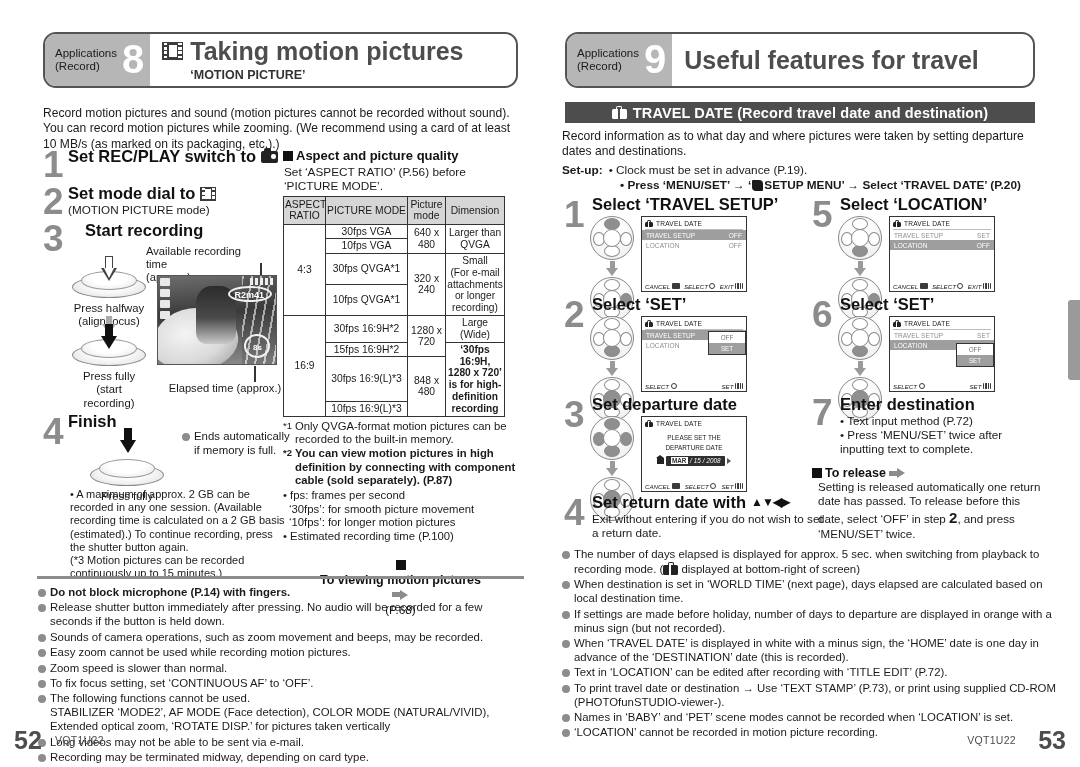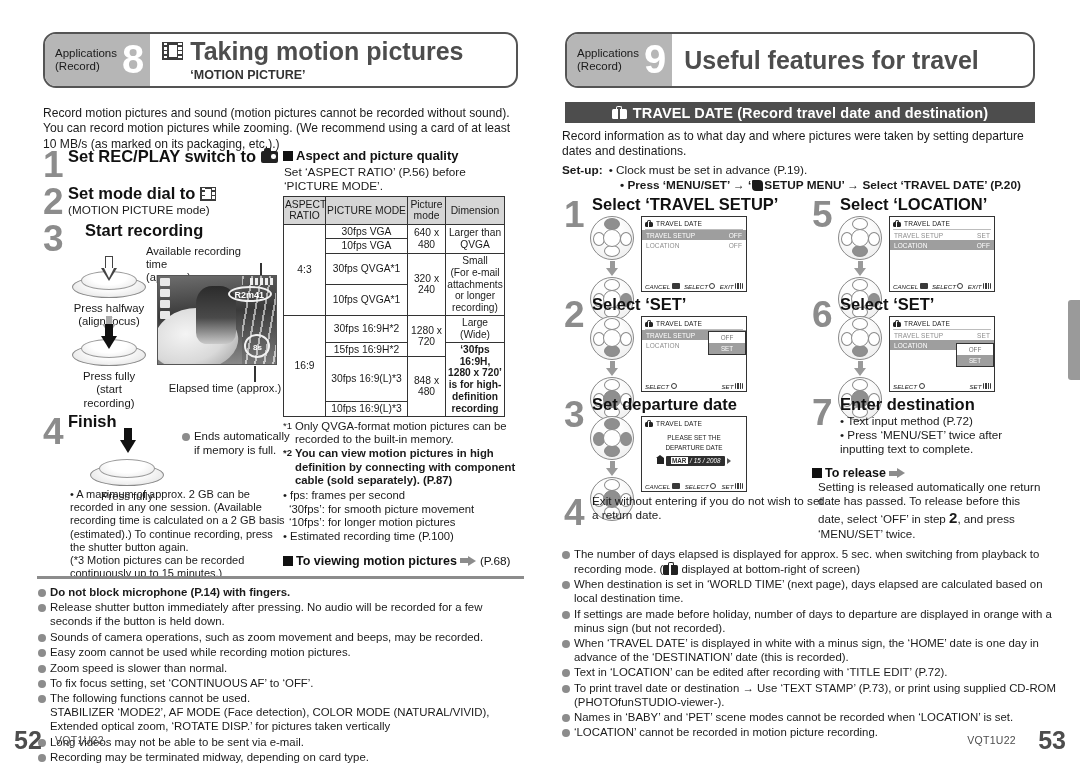--- a/index.html
+++ b/index.html
@@ -611,21 +611,21 @@
         <div class="fn bold" style="display:flex; gap:3px;">
           <span class="mark">*2</span>
           <span>You can view motion pictures in high definition by connecting with component cable (sold separately). (P.87)</span>
         </div>
         <div class="fn" style="margin-top:1px;">• fps: frames per second</div>
         <div class="fn" style="padding-left:6px;">‘30fps’: for smooth picture movement</div>
         <div class="fn" style="padding-left:6px;">‘10fps’: for longer motion pictures</div>
         <div class="fn">• Estimated recording time (P.100)</div>
       </div>
 
-      <div class="sec-head" style="margin-top:10px; font-size:12.5px;">
+      <div class="sec-head" style="margin-top:16px; font-size:12.5px;flex-direction:column;">
         <span class="sq"></span>
         <span>To viewing motion pictures</span>
         <span class="arrow-r"></span>
         <span style="font-weight:normal; font-size:11.8px;">(P.68)</span>
       </div>
     </div>
 
     <div class="hr" style="left:37px; top:576px; width:487px;"></div>
 
     <div class="bullets" style="left:38px; top:586px; width:487px;">
@@ -893,20 +893,24 @@
                 <i>SET</i>
                 <b class="kb menu"></b>
               </span>
           </div>
         </div>
       </div>
     </div>
 
     <div class="step" style="left:24px; top:494px; width:265px;">
       <div class="step-num" style="left:0; top:4px;">4</div>
+      <div class="step-head" style="margin-left:28px;">
+        <span>Set return date with</span>
+        <span class="updown">▲▼◀▶</span>
+      </div>
       <div class="step-sub" style="margin-left:28px; width:235px;">Exit without entering if you do not wish to set a return date.</div>
     </div>
 
     <div class="step" style="left:272px; top:196px;">
       <div class="step-num" style="left:0; top:4px;">5</div>
       <div class="step-head" style="margin-left:28px;">Select ‘LOCATION’</div>
       <div style="display:flex; gap:7px; margin-left:26px; margin-top:2px;">
         <div>
           <div class="pad">
             <div class="outer"></div>

